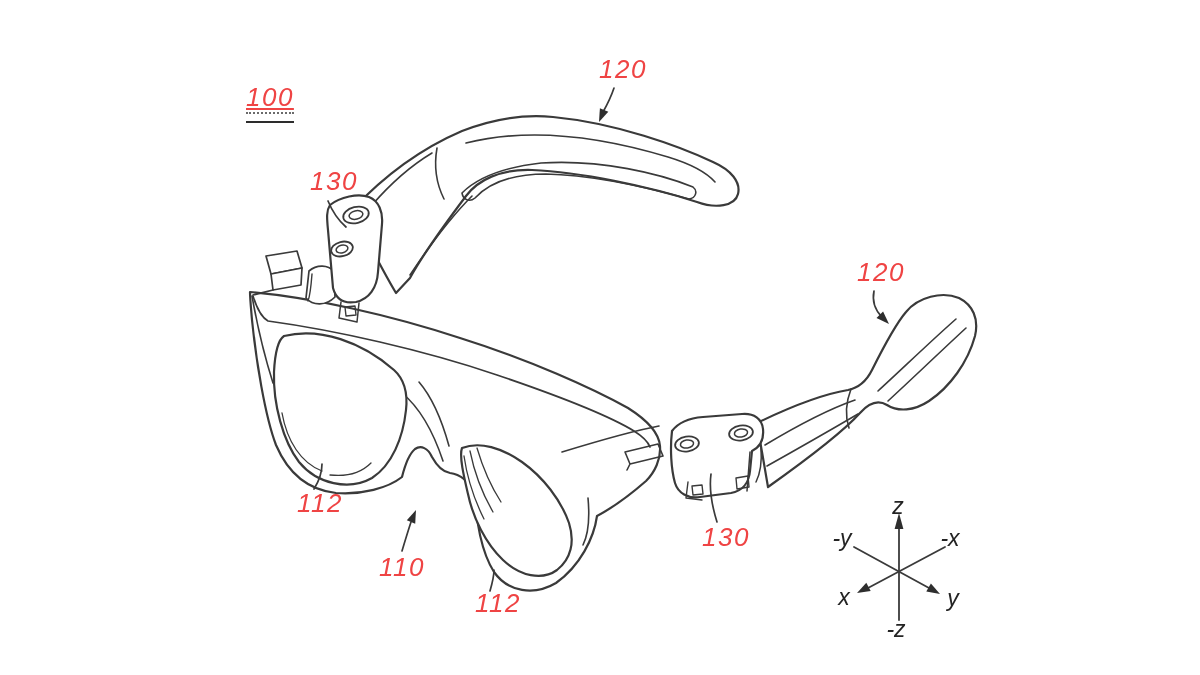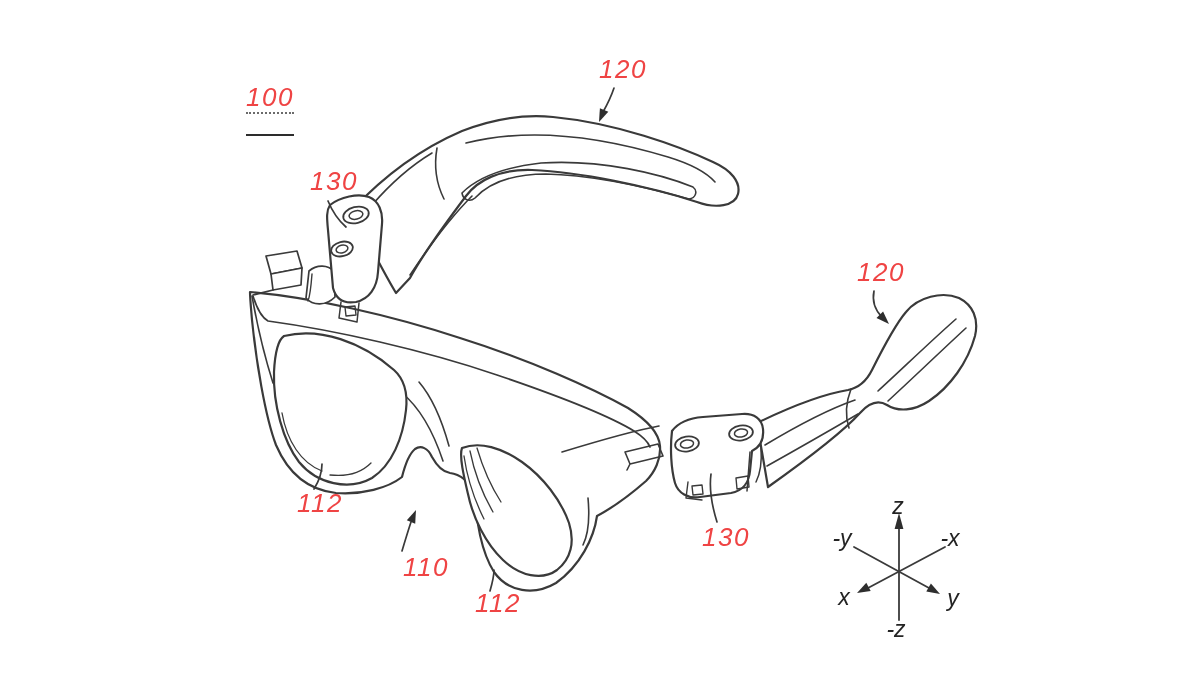--- a/index.html
+++ b/index.html
@@ -18,21 +18,22 @@
     font-style: italic;
     font-size: 26px;
     line-height: 1;
     color: #ef4444;
     letter-spacing: 1.5px;
     white-space: nowrap;
     user-select: none;
   }
   .ref-label.figure-number {
     border-bottom: 2px solid #2d2d2d;
-    padding-bottom: 20px;
+    padding-bottom: 7px;
+    text-decoration: underline;
   }
   .ref-label.figure-number::after {
     content: "";
     display: block;
     border-bottom: 2px dotted #6b6b6b;
     margin-top: 2px;
   }
   .axis-label {
     position: absolute;
     font-family: "Liberation Sans", sans-serif;
@@ -237,21 +238,21 @@
   <div class="ref-label figure-number" style="left:246px; top:84px;">100</div>
 
   <div class="ref-label" style="left:599px; top:56px;">120</div>
 
   <div class="ref-label" style="left:310px; top:168px;">130</div>
 
   <div class="ref-label" style="left:857px; top:259px;">120</div>
 
   <div class="ref-label" style="left:297px; top:490px;">112</div>
 
-  <div class="ref-label" style="left:379px; top:554px;margin-left:24px;">110</div>
+  <div class="ref-label" style="left:379px; top:554px;">110</div>
 
   <div class="ref-label" style="left:475px; top:590px;">112</div>
 
   <div class="ref-label" style="left:702px; top:524px;">130</div>
 
   <div class="axis-label" style="left:898px; top:506px;">z</div>
   <div class="axis-label" style="left:896px; top:629px;">-z</div>
   <div class="axis-label" style="left:842px; top:538px;">-y</div>
   <div class="axis-label" style="left:950px; top:538px;">-x</div>
   <div class="axis-label" style="left:844px; top:597px;">x</div>

